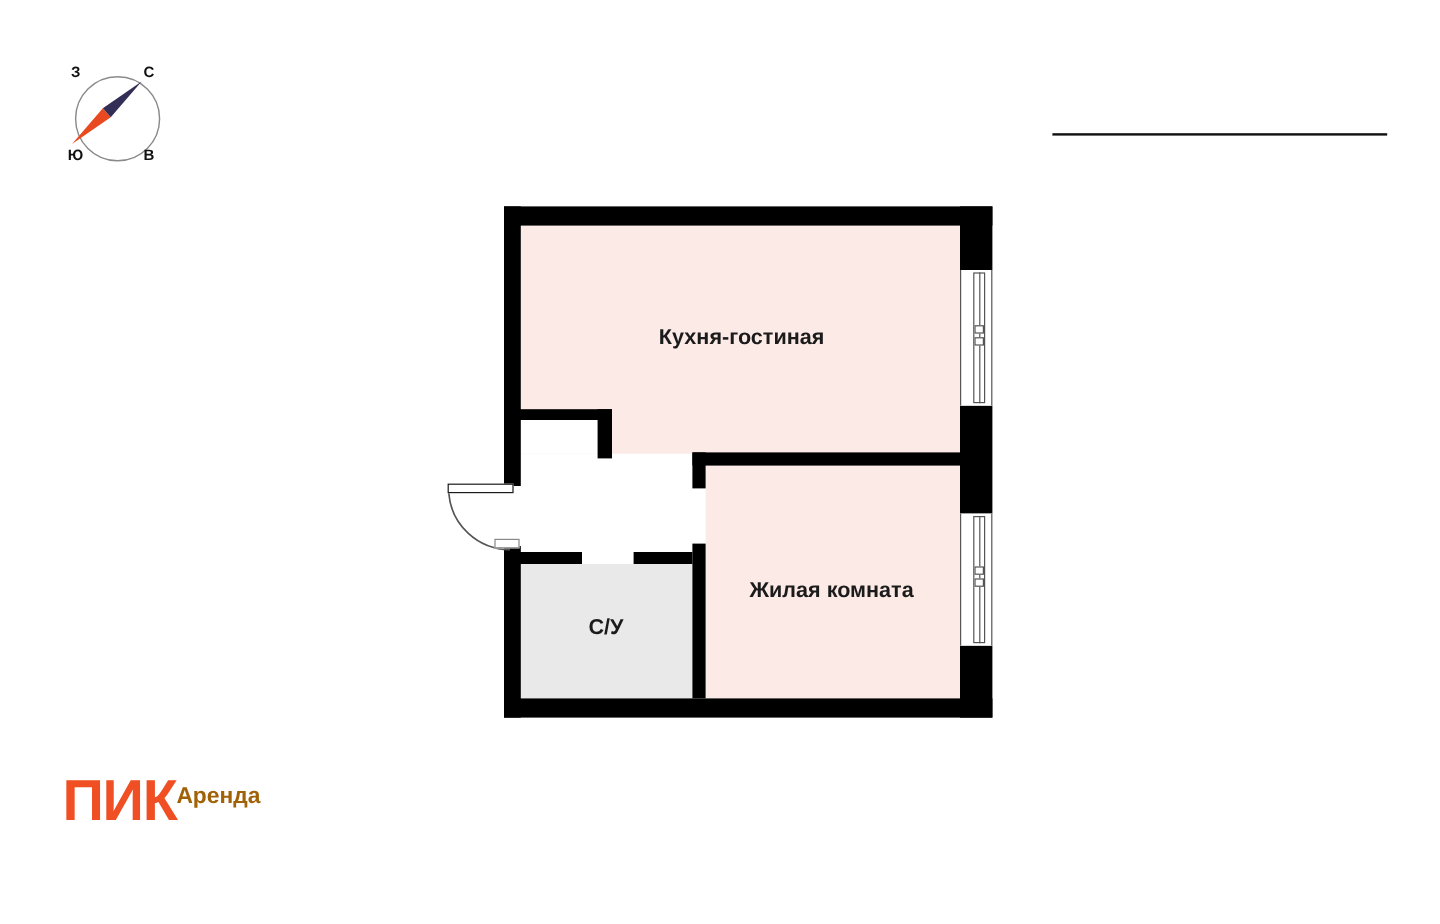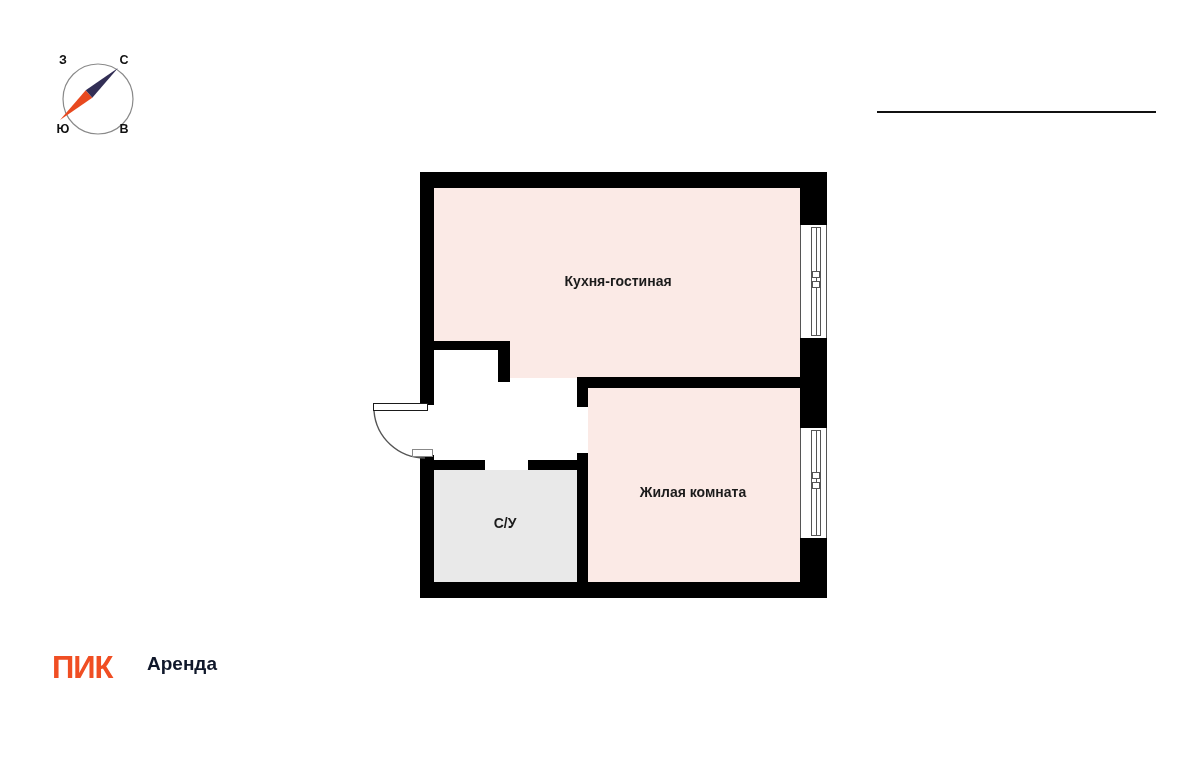--- a/index.html
+++ b/index.html
@@ -18,41 +18,41 @@
 
   
   .plan{position:absolute;left:420px;top:172px;width:407px;height:426px;}
   .plan *{box-sizing:border-box;}
   .floor{position:absolute;}
   .floor-pink{background:#fbeae6;}
   .floor-gray{background:#e9e9e9;}
   .floor-white{background:#ffffff;}
   .wall{position:absolute;background:#000;}
 
-  .room-label{position:absolute;transform:translate(-50%,-50%);font-size:14px;
+  .room-label{position:absolute;transform:translate(-50%,-50%);font-size:18px;
               font-weight:700;color:#1b1b1b;white-space:nowrap;}
 
   
   .window{position:absolute;background:#fff;border-left:1px solid #555;
           border-right:1px solid #555;}
   .w-frame{position:absolute;left:10px;right:5px;top:2px;bottom:2px;border:1px solid #555;}
   .w-glass{position:absolute;left:15px;top:2px;bottom:2px;width:0;border-left:1px solid #555;}
   .w-sash{position:absolute;left:11px;width:8px;height:7px;border:1px solid #555;background:#fff;}
 
   
   .door-leaf{position:absolute;left:-47px;top:231px;width:55px;height:8px;background:#fff;
              border:1.5px solid #1a1a1a;}
   .door-arc{position:absolute;left:-50px;top:232px;width:64px;height:62px;}
   .door-jamb{position:absolute;left:-8px;top:277px;width:21px;height:8px;background:#fff;
              border:1px solid #888;}
 
   
-  .logo-brand{position:absolute;left:52px;top:648px;font-size:31px;line-height:40px;
+  .logo-brand{position:absolute;left:52px;top:648px;font-size:48px;line-height:40px;
               font-weight:800;color:#f04e23;letter-spacing:-1px;}
-  .logo-product{position:absolute;left:147px;top:653px;font-size:19px;font-weight:700;color:#0f172a;}
+  .logo-product{position:absolute;left:147px;top:653px;font-size:19px;font-weight:700;color:#a16207;}
 </style>
 </head>
 <body>
 
 <div class="page">
 
   <svg class="compass" viewBox="0 0 120 116">
     <circle cx="60" cy="57" r="35" fill="none" stroke-width="1.2" stroke="#8a8a8a"></circle>
     <polygon points="22,78 47.7,48.3 54.3,55.7" fill="#e8491f"></polygon>
     <polygon points="80,26 47.7,48.3 54.3,55.7" fill="#322e55"></polygon>

